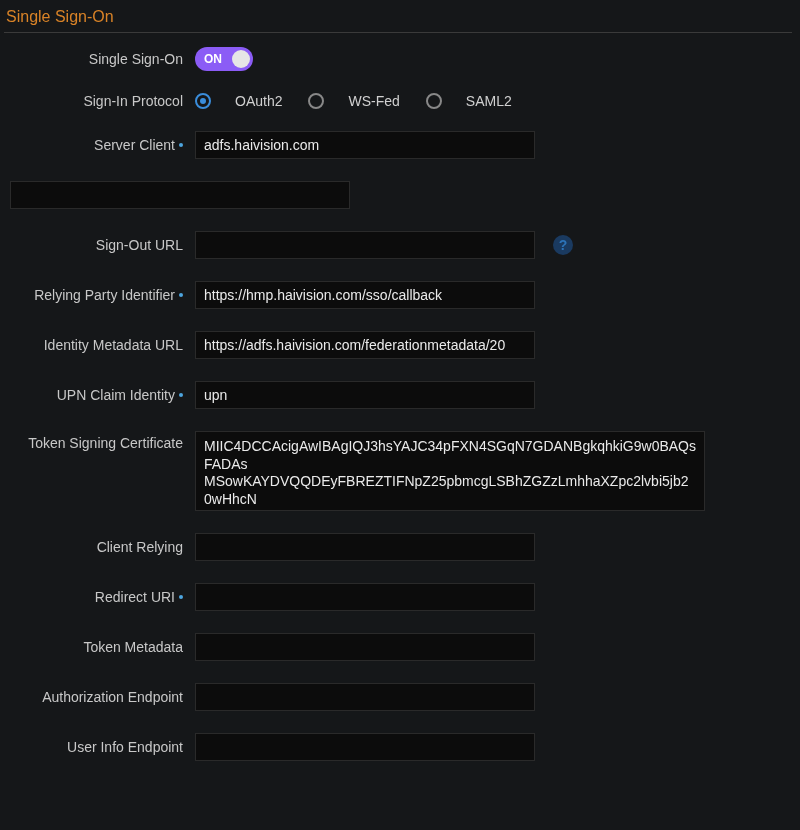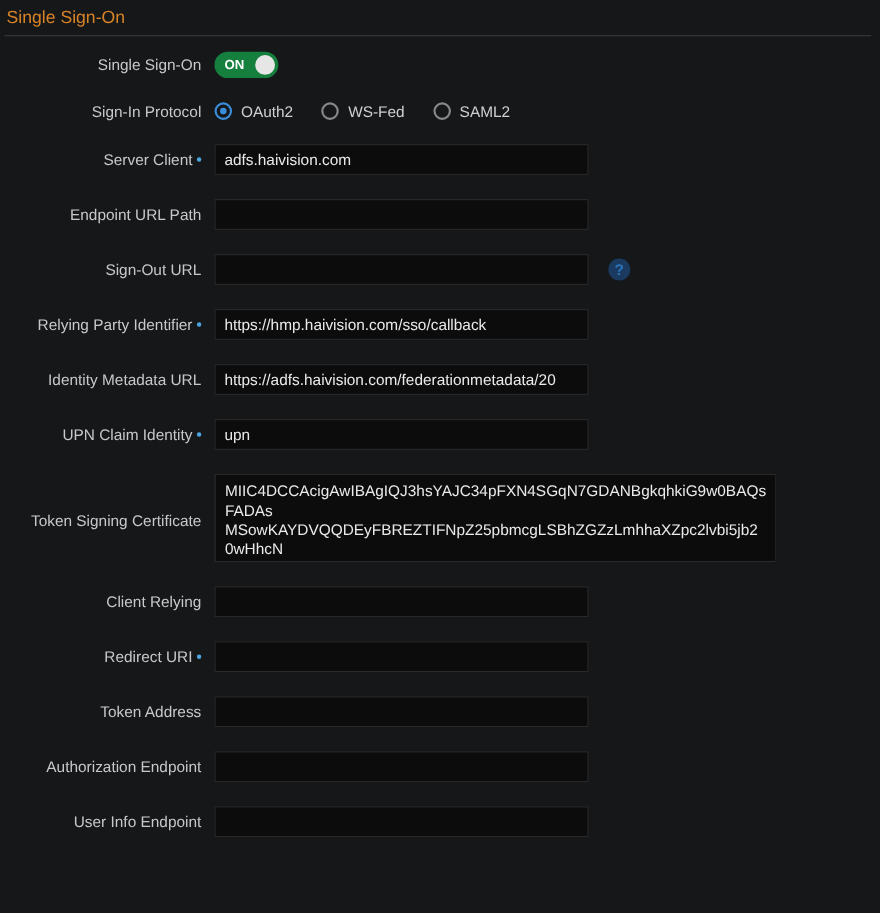--- a/index.html
+++ b/index.html
@@ -17,21 +17,21 @@
     color: #d98327;
     font-size: 16px;
     padding: 4px 2px 6px 2px;
   }
   .sep {
     border: none;
     border-top: 1px solid #3a3a3a;
     margin: 0 0 14px 0;
   }
   .rows { display: flex; flex-direction: column; gap: 22px; padding-bottom: 30px;}
-  .row { display: flex; align-items: center; }
+  .row { display: flex; align-items: flex-start; }
   .row.center { align-items: center; }
   .label-cell {
     width: 185px; min-width:185px;
     text-align: right;
     padding-right: 6px;
     padding-top: 4px;
     color: #c8c8c8;
     font-size: 14px;
   }
   .row.center .label-cell { padding-top: 0; }
@@ -67,36 +67,36 @@
     line-height: 1.25;
     overflow-y: scroll;
   }
   textarea.text::-webkit-scrollbar { width: 8px; background:#0c0c0c;}
   textarea.text::-webkit-scrollbar-thumb { background:#2f2f2f;}
   
   .toggle {
     position: relative;
     width: 58px; height: 24px;
     border-radius: 12px;
-    background: #15803d;
+    background: #8b5cf6;
     display: inline-flex; align-items: center;
     cursor: pointer;
   }
   .toggle .on {
     color: #fff; font-size: 12px; font-weight: 600;
     position: absolute; left: 9px;
   }
   .toggle .knob {
     position: absolute; right: 3px;
     width: 18px; height: 18px; border-radius: 50%;
     background: #e6e6e6;
   }
   
   .radio-group { display: flex; gap: 26px; align-items:center;}
-  .radio { display: inline-flex; align-items:center; gap:8px; cursor:pointer;}
+  .radio { display: inline-flex; align-items:center; gap:24px; cursor:pointer;}
   .r-outer {
     width: 16px; height: 16px; border-radius:50%;
     border: 2px solid #888; display:inline-flex;
     align-items:center; justify-content:center;
   }
   .r-outer.sel { border-color:#3a8ddb; }
   .r-inner {
     width:6px; height:6px; border-radius:50%;
     background:#3a8ddb; display:none;
   }
@@ -157,21 +157,20 @@
   <div class="row center">
     <div class="label-cell">
       <span>Server Client</span><span class="req"></span>
     </div>
     <div class="ctrl-cell">
           <input class="text" value="adfs.haivision.com" style="">
         </div>
   </div>
 
   <div class="row center">
-    <div class="label-cell">Endpoint URL Path</div>
     <div class="ctrl-cell">
           <input class="text" value="" style="">
         </div>
   </div>
 
   <div class="row center">
     <div class="label-cell">Sign-Out URL</div>
     <div class="ctrl-cell">
       <input class="text" value="" style="">
       <span class="help">?</span>
@@ -222,21 +221,21 @@
   <div class="row center">
     <div class="label-cell">
       <span>Redirect URI</span><span class="req"></span>
     </div>
     <div class="ctrl-cell">
           <input class="text" value="" style="">
         </div>
   </div>
 
   <div class="row center">
-    <div class="label-cell">Token Address</div>
+    <div class="label-cell">Token Metadata</div>
     <div class="ctrl-cell">
           <input class="text" value="" style="">
         </div>
   </div>
 
   <div class="row center">
     <div class="label-cell">Authorization Endpoint</div>
     <div class="ctrl-cell">
           <input class="text" value="" style="">
         </div>

